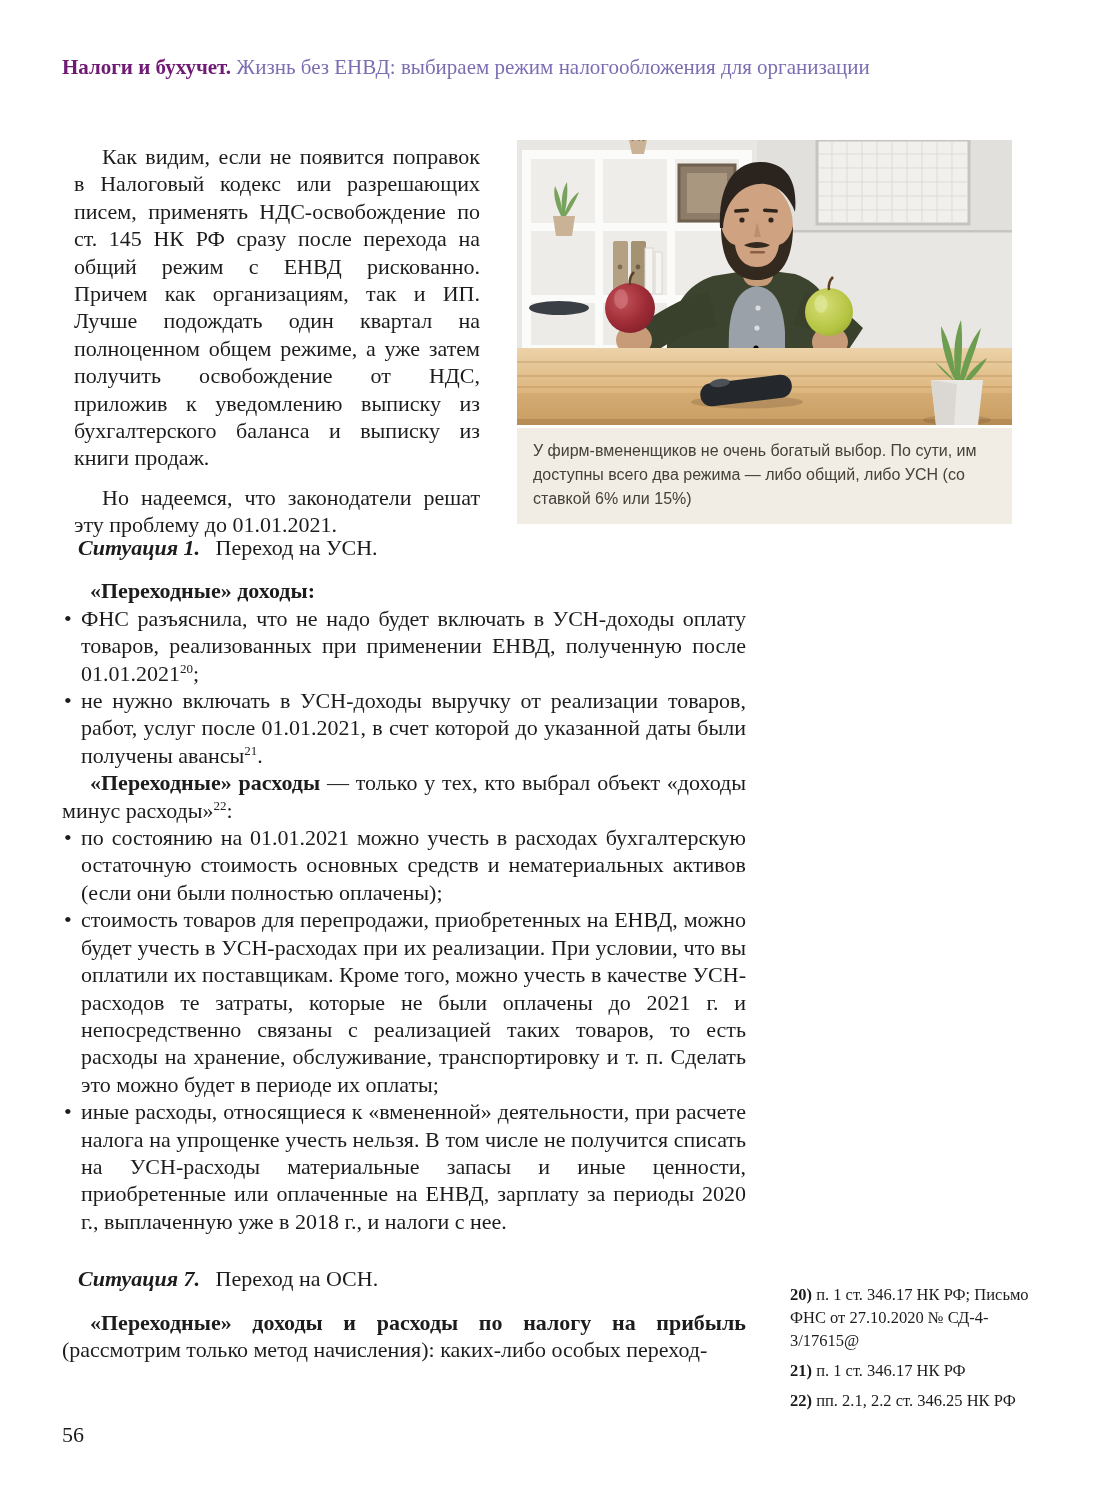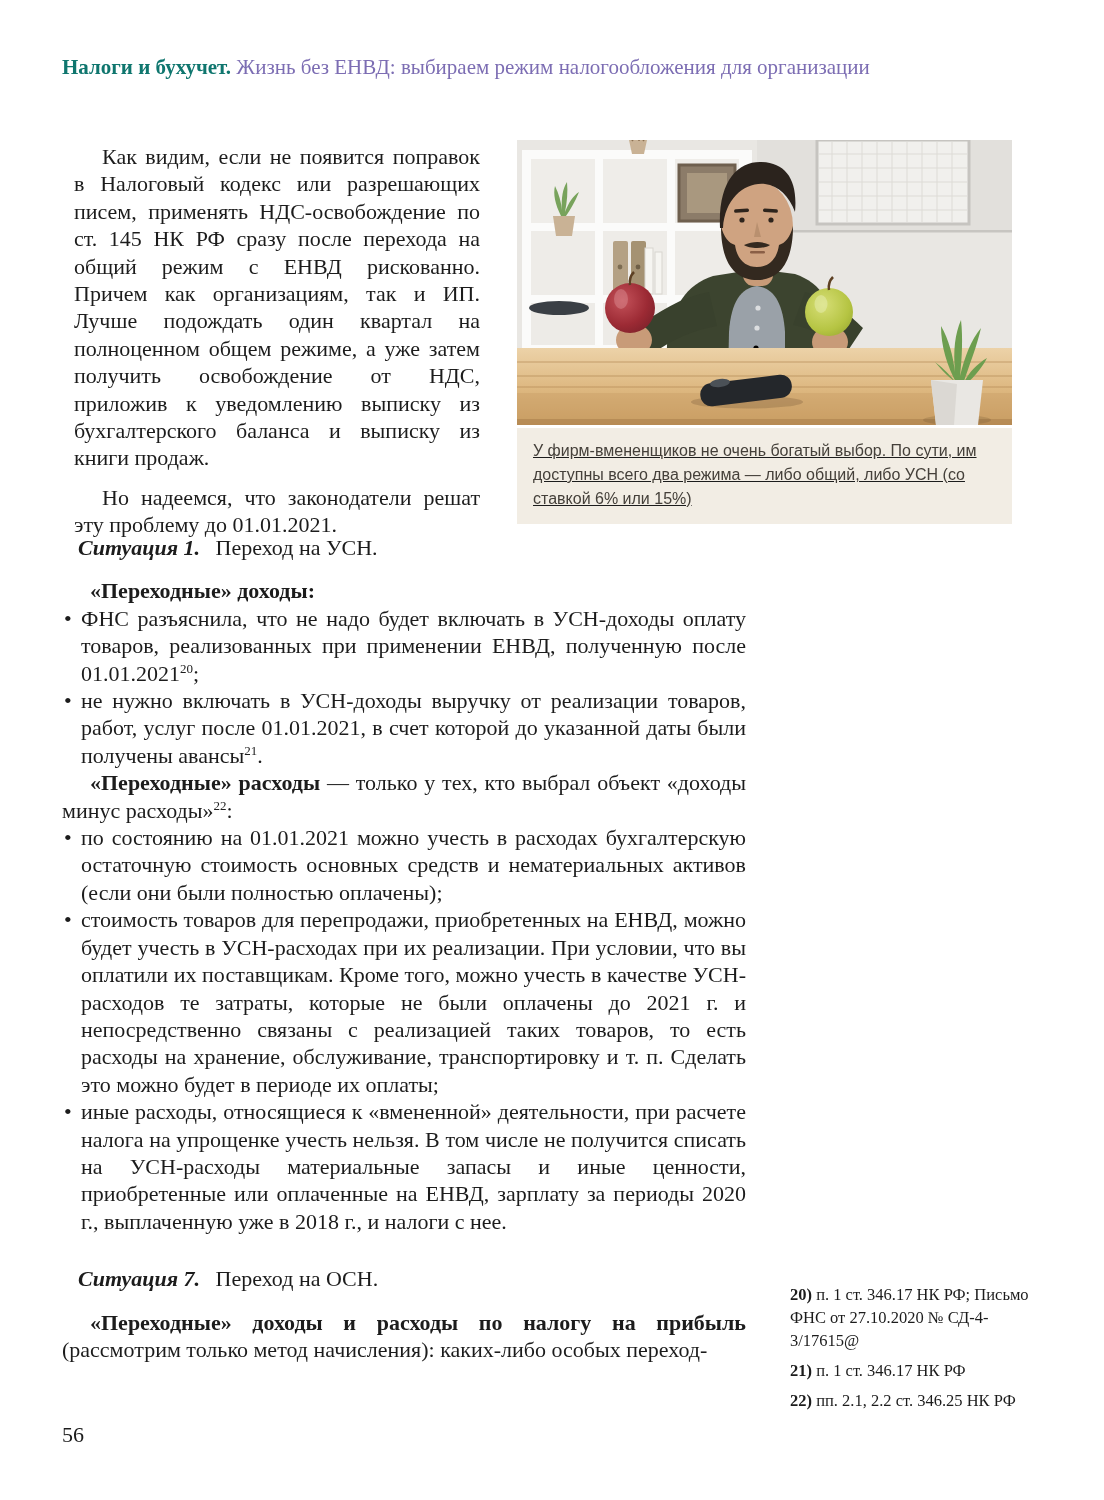--- a/index.html
+++ b/index.html
@@ -9,31 +9,31 @@
     background:#ffffff;
     font-family:"Liberation Serif","DejaVu Serif",serif;
     color:#1c1c1c;
     overflow:hidden;
   }
   
   .runhead{
     position:absolute;left:62px;top:54px;width:980px;
     font-size:21px;line-height:26px;
   }
-  .runhead .brand{font-weight:700;color:#0f766e;}
+  .runhead .brand{font-weight:700;color:#701a75;}
   .runhead .title{color:#7c6db3;}
   
   .intro-text{
     position:absolute;left:62px;top:131px;width:430px;
     font-size:22px;line-height:27.4px;text-align:justify;
     hyphens:auto;
   }
   .intro-text p{margin:12px;text-indent:28px;}
   
-  .photo-block{position:absolute;left:517px;top:140px;width:495px;text-decoration:underline;}
+  .photo-block{position:absolute;left:517px;top:140px;width:495px;}
   .photo-frame{display:block;width:495px;height:285px;}
   .photo-caption{
     margin-top:3px;
     background:#f2ede4;
     padding:11px 16px 13px 16px;
     font-family:"Liberation Sans","DejaVu Sans",sans-serif;
     font-size:16px;line-height:24px;color:#45403a;
   }
   
   .main-body{

